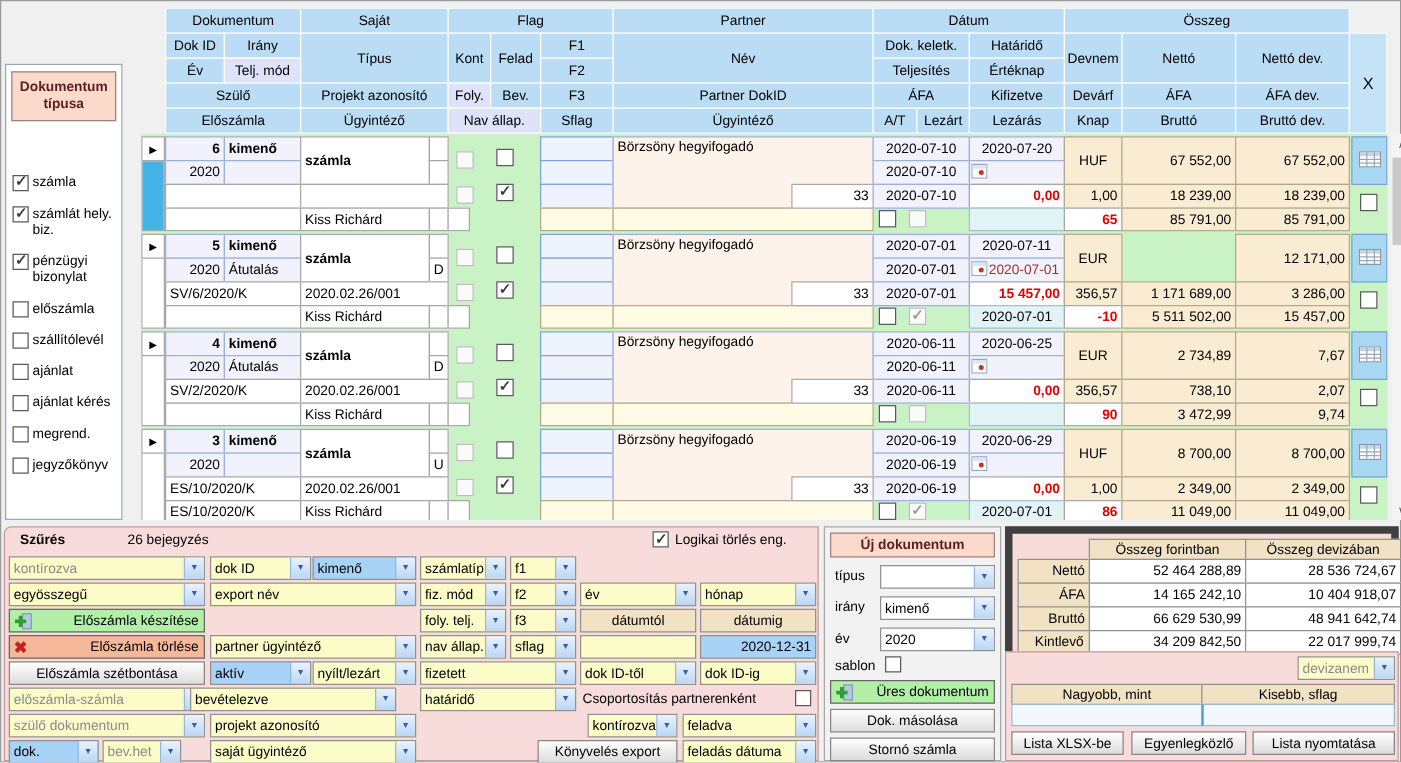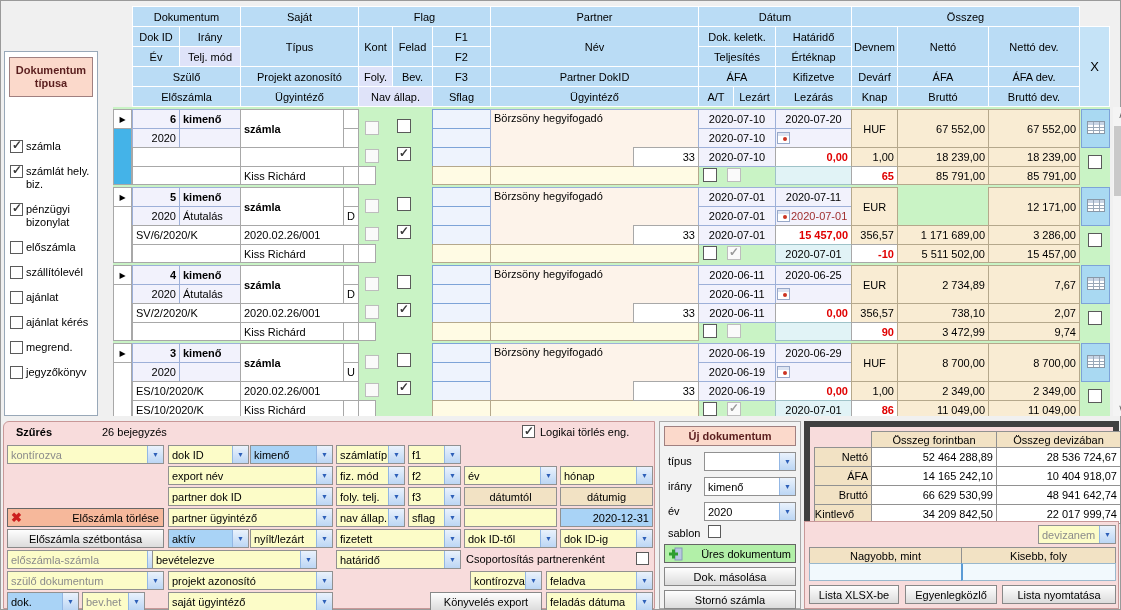--- a/index.html
+++ b/index.html
@@ -453,20 +453,24 @@
       </div>
     <div class="combo" style="left:332px;top:23px;width:69px">
         <span>számlatíp</span>
         <span class="arr">▼</span>
       </div>
     <div class="combo" style="left:404px;top:23px;width:53px">
         <span>f1</span>
         <span class="arr">▼</span>
       </div>
 
+    <div class="combo" style="left:3px;top:44px;width:157px">
+        <span>egyösszegű</span>
+        <span class="arr">▼</span>
+      </div>
     <div class="combo" style="left:164px;top:44px;width:165px">
         <span>export név</span>
         <span class="arr">▼</span>
       </div>
     <div class="combo" style="left:332px;top:44px;width:69px">
         <span>fiz. mód</span>
         <span class="arr">▼</span>
       </div>
     <div class="combo" style="left:404px;top:44px;width:53px">
         <span>f2</span>
@@ -474,23 +478,26 @@
       </div>
     <div class="combo" style="left:460px;top:44px;width:93px">
         <span>év</span>
         <span class="arr">▼</span>
       </div>
     <div class="combo" style="left:556px;top:44px;width:93px">
         <span>hónap</span>
         <span class="arr">▼</span>
       </div>
 
-    <div class="combo" style="left:164px;top:65px;width:165px">
-        <span>partner dok ID</span>
-        <span class="arr">▼</span>
+    <div class="btn green" style="left:3px;top:65px;width:157px">
+        <span class="ic"><svg width="15" height="14">
+            <rect x="7" y="1" width="7" height="12" fill="#b8c8e0" stroke="#8898b8"></rect>
+            <path d="M1 7h9M5.5 2.5v9" stroke="#2f9e2f" stroke-width="3"></path>
+          </svg></span>
+        <span>Előszámla készítése</span>
       </div>
     <div class="combo" style="left:332px;top:65px;width:69px">
         <span>foly. telj.</span>
         <span class="arr">▼</span>
       </div>
     <div class="combo" style="left:404px;top:65px;width:53px">
         <span>f3</span>
         <span class="arr">▼</span>
       </div>
     <div class="fh" style="left:460px;top:65px;width:93px">
@@ -651,37 +658,37 @@
       </div>
     <div class="dc rt" style="left:61px;top:39px;width:126px;height:20px;border-color:#919191">14 165 242,10</div>
     <div class="dc rt" style="left:186px;top:39px;width:125px;height:20px;border-color:#919191">10 404 918,07</div>
 
     <div class="fh" style="left:4px;top:58px;width:58px;height:20px;justify-content:flex-end;padding-right:3px">
         <span>Bruttó</span>
       </div>
     <div class="dc rt" style="left:61px;top:58px;width:126px;height:20px;border-color:#919191">66 629 530,99</div>
     <div class="dc rt" style="left:186px;top:58px;width:125px;height:20px;border-color:#919191">48 941 642,74</div>
 
-    <div class="fh" style="left:4px;top:77px;width:58px;height:20px;justify-content:flex-end;padding-right:17px">
+    <div class="fh" style="left:4px;top:77px;width:58px;height:20px;justify-content:flex-end;padding-right:4px">
         <span>Kintlevő</span>
       </div>
     <div class="dc rt" style="left:61px;top:77px;width:126px;height:20px;border-color:#919191">34 209 842,50</div>
     <div class="dc rt" style="left:186px;top:77px;width:125px;height:20px;border-color:#919191">22 017 999,74</div>
   </div>
 
   <div id="searchp">
     <div class="combo gray" style="left:233px;top:3px;width:78px">
         <span>devizanem</span>
         <span class="arr">▼</span>
       </div>
     <div class="fh" style="left:4px;top:25px;width:153px;height:17px">
         <span>Nagyobb, mint</span>
       </div>
     <div class="fh" style="left:156px;top:25px;width:155px;height:17px">
-        <span>Kisebb, foly</span>
+        <span>Kisebb, sflag</span>
       </div>
     <div class="inp" style="left:4px;top:41px;width:153px;height:18px;background:#f2f9fd;border-color:#9ab8cc"></div>
     <div class="inp" style="left:156px;top:41px;width:155px;height:18px;background:#f2f9fd;border-color:#9ab8cc;border-left:2px solid #5b9bd5"></div>
     <div class="btn" style="left:4px;top:63px;width:90px">
         <span>Lista XLSX-be</span>
       </div>
     <div class="btn" style="left:100px;top:63px;width:92px">
         <span>Egyenlegközlő</span>
       </div>
     <div class="btn" style="left:197px;top:63px;width:114px">

